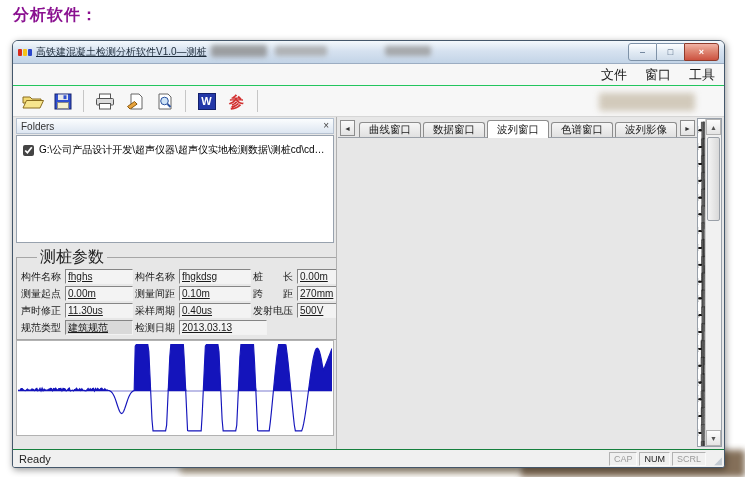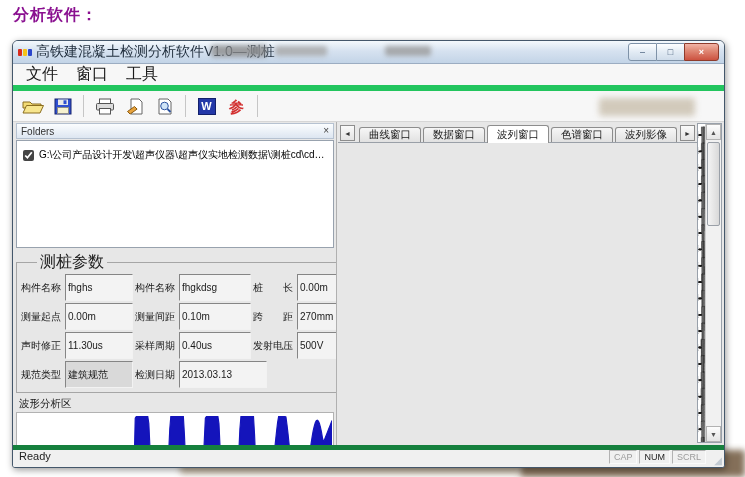--- a/index.html
+++ b/index.html
@@ -13,32 +13,32 @@
   
   .app-window{position:absolute;left:12px;top:40px;width:711px;height:426px;z-index:1;
     border:1px solid #44576b;border-radius:6px 6px 3px 3px;background:#f0f0f0;
     box-shadow:1px 2px 7px rgba(0,0,0,.4), inset 0 0 0 1px rgba(255,255,255,.6);
     display:flex;flex-direction:column;}
   .titlebar{height:22px;flex:0 0 22px;background:linear-gradient(#f4f9fd,#d6e2f0 45%,#c3d4e7);
     border-radius:5px 5px 0 0;border-bottom:1px solid #9cadc2;display:flex;align-items:center;
     padding:0 5px;position:relative;}
   .app-icon{display:inline-flex;gap:1px;align-items:center;margin-right:4px;}
   .app-icon i{display:block;width:4px;height:7px;border-radius:1px;}
-  .title-text{font-size:14px;color:#1d2b3a;white-space:nowrap;}
+  .title-text{font-size:10px;color:#1d2b3a;white-space:nowrap;text-decoration:underline;}
   .tb-blob{position:absolute;filter:blur(2.5px);opacity:.8;border-radius:2px;}
   .win-buttons{position:absolute;right:5px;top:2px;display:flex;}
   .winbtn{width:27px;height:16px;display:flex;align-items:center;justify-content:center;
     font-size:9px;color:#3a5270;border:1px solid #7e92a8;
     background:linear-gradient(#fdfeff,#e2ebf4 50%,#cfdcea);}
   .winbtn.min{border-radius:3px 0 0 3px;}
   .winbtn.max{border-left:none;border-right:none;}
   .winbtn.close{width:33px;font-weight:bold;color:#fff;border:1px solid #8e3b2c;border-radius:0 3px 3px 0;
     background:linear-gradient(#f2b4a6,#e08a77 40%,#cc5240);}
-  .menubar{height:21px;flex:0 0 21px;background:#f7f7f7;border-bottom:6px solid #22c55e;
-    display:flex;align-items:center;padding-left:4px;font-size:16px;color:#1a1a1a;}
+  .menubar{height:21px;flex:0 0 21px;background:#f7f7f7;border-bottom:1px solid #22c55e;
+    display:flex;align-items:center;padding-left:4px;font-size:13px;color:#1a1a1a;justify-content:flex-end;}
   .menu-item{padding:2px 9px;cursor:default;}
   .toolbar{height:30px;flex:0 0 30px;background:#f7f7f7;border-bottom:1px solid #d6d6d6;
     display:flex;align-items:center;padding-left:6px;gap:3px;position:relative;}
   .tbtn{width:27px;height:25px;display:flex;align-items:center;justify-content:center;}
   .tsep{width:1px;height:22px;background:#c6c6c6;margin:0 4px;}
   .word-ic{width:16px;height:15px;background:#2438a8;border:1px solid #13206b;color:#fff;
     font-weight:bold;font-size:11px;display:flex;align-items:center;justify-content:center;}
   .param-ic{color:#d22f2f;font-weight:bold;font-size:15px;line-height:1;}
   
   .main{flex:1;display:flex;min-height:0;background:#e7e7e7;}
@@ -50,22 +50,22 @@
   .folders-x{font-size:10px;color:#444;line-height:1;}
   .folders-tree{height:99px;flex:0 0 99px;background:#fff;border:1px solid #98a2ae;margin-top:1px;
     padding:7px 3px 0 6px;font-size:10px;overflow:hidden;}
   .tree-item{display:flex;align-items:center;gap:3px;white-space:nowrap;overflow:hidden;}
   .tree-item span{overflow:hidden;text-overflow:ellipsis;}
   input[type=checkbox],input[type=radio]{width:11px;height:11px;margin:0 2px 0 0;accent-color:#444;}
   .params{margin:4px 0 0 0;border:1px solid #a6a6a6;padding:1px 3px 2px 4px;background:transparent;}
   .params legend{font-size:16px;color:#222;padding:0 3px;margin-left:16px;}
   .prow{display:flex;align-items:center;margin-bottom:2px;gap:2px;font-size:10px;color:#1a1a1a;}
   .plabel{width:42px;flex:0 0 42px;white-space:nowrap;}
-  .pval{height:13px;display:flex;align-items:center;padding:6px 2px;font-size:10px;background:#f3f3f3;
-    border:1px solid;border-color:#858585 #f2f2f2 #f2f2f2 #858585;overflow:hidden;white-space:nowrap;}
+  .pval{height:13px;display:flex;align-items:center;padding:0 2px;font-size:10px;background:#f3f3f3;
+    border:1px solid;border-color:#858585 #f2f2f2 #f2f2f2 #858585;overflow:hidden;white-space:nowrap;text-decoration:underline;}
   .w1{width:62px;flex:0 0 62px;} .w2{width:66px;flex:0 0 66px;} .w3{width:56px;flex:0 0 56px;}
   .wd{width:82px;flex:0 0 82px;}
   .pval.combo{background:#d9d9d9;}
   .plot-label{font-size:10.5px;color:#1a1a1a;margin:4px 0 1px 3px;}
   .plot-outer{border:1px solid #b2b2b2;background:#fff;height:92px;flex:0 0 92px;padding:1px;}
   .plot-outer svg{width:100%;height:100%;display:block;}
   
   .right-panel{flex:1;display:flex;flex-direction:row;border-left:1px solid #b0b0b0;min-width:0;
     padding:1px 2px 2px 1px;}
   .tabstrip{height:18px;flex:0 0 18px;display:flex;align-items:flex-end;padding:1px 18px 0 2px;
@@ -82,22 +82,22 @@
   #wave-list{flex:1;height:100%;min-width:0;}
   #wave-list text{font-family:"DejaVu Sans", sans-serif;}
   .vscroll{width:15px;flex:0 0 15px;background:#f1f1f1;border-left:1px solid #cfcfcf;
     display:flex;flex-direction:column;}
   .varrow{height:14px;flex:0 0 14px;display:flex;align-items:center;justify-content:center;
     font-size:7px;color:#555;background:linear-gradient(#fdfdfd,#e4e4e4);border:1px solid #b2b2b2;}
   .vtrack{flex:1;position:relative;}
   .vthumb{position:absolute;top:2px;left:1px;right:1px;height:82px;border:1px solid #9aa0a8;
     border-radius:2px;background:linear-gradient(90deg,#f4f4f4,#d9d9d9);}
   
-  .statusbar{height:17px;flex:0 0 17px;background:#f0f0f0;border-top:5px solid #15803d;
-    display:flex;padding:0 6px;font-size:11px;color:#222;
+  .statusbar{height:17px;flex:0 0 17px;background:#f0f0f0;border-top:1px solid #15803d;
+    display:flex;align-items:center;padding:0 6px;font-size:11px;color:#222;
     border-radius:0 0 2px 2px;position:relative;gap:12px;}
   .indicators{margin-left:auto;display:flex;gap:2px;margin-right:12px;}
   .ind{font-size:9px;color:#9b9b9b;padding:0 4px;height:12px;display:flex;align-items:center;
     border:1px solid;border-color:#b2b2b2 #fafafa #fafafa #b2b2b2;}
   .ind.active{color:#222;}
   .grip{position:absolute;right:2px;bottom:1px;font-size:10px;color:#c2cad2;line-height:1;}
 </style>
 </head>
 <body>
 
@@ -220,21 +220,20 @@
             <span class="pval w3">500V</span>
           </div>
           <div class="prow">
             <span class="plabel">规范类型</span>
             <span class="pval w1 combo">建筑规范</span>
             <span class="plabel">检测日期</span>
             <span class="pval wd">2013.03.13</span>
           </div>
         </fieldset>
 
-        <div class="plot-label">波形分析区</div>
         <div class="plot-outer">
           <svg id="analysis-plot" viewBox="0 0 300 90" preserveAspectRatio="none">
               <line x1="0" y1="48" x2="300" y2="48" stroke="#7d7dd0" stroke-width="1"></line>
               <path d="M0,48 L0,46.9 L1,47.4 L2,46.9 L3,45.6 L4,45.6 L5,46.8 L6,47.3 L7,47.6 L8,46.8 L9,45.9 L10,46.9 L11,46.9 L12,47.3 L13,46.0 L14,46.1 L15,46.7 L16,47.6 L17,45.9 L18,45.3 L19,47.7 L20,46.9 L21,45.2 L22,47.8 L23,45.1 L24,47.7 L25,46.0 L26,46.6 L27,47.1 L28,47.3 L29,46.3 L30,45.9 L31,45.4 L32,45.5 L33,47.7 L34,45.6 L35,46.1 L36,45.1 L37,46.5 L38,47.2 L39,45.5 L40,45.6 L41,45.4 L42,47.7 L43,45.4 L44,45.5 L45,45.9 L46,47.8 L47,47.2 L48,45.9 L49,45.0 L50,47.9 L51,47.4 L52,47.1 L53,47.8 L54,46.4 L55,46.2 L56,45.1 L57,47.0 L58,46.7 L59,45.7 L60,47.3 L61,45.8 L62,47.1 L63,47.3 L64,47.6 L65,47.9 L66,46.6 L67,45.4 L68,46.9 L69,45.6 L70,47.2 L71,45.7 L72,45.2 L73,47.9 L74,45.5 L75,46.9 L76,45.4 L77,46.2 L78,47.2 L79,45.4 L80,45.2 L81,46.4 L82,46.8 L83,45.6 L84,47.2 L85,46.8 L86,47.3 L87,47.5 L88,48.0 L89,48.0 L90,48.0 L91,48.0 L92,48.0 L93,48.0 L94,48.0 L95,48.0 L96,48.0 L97,48.0 L98,48.0 L99,48.0 L100,48.0 L101,48.0 L102,48.0 L103,48.0 L104,48.0 L105,48.0 L106,48.0 L107,48.0 L108,48.0 L109,48.0 L110,48.0 L111,47.5 L112,4.0 L113,2.5 L114,2.5 L115,2.5 L116,2.5 L117,2.5 L118,2.5 L119,2.5 L120,2.5 L121,2.5 L122,2.5 L123,2.5 L124,2.5 L125,9.3 L126,31.2 L127,48.0 L128,48.0 L129,48.0 L130,48.0 L131,48.0 L132,48.0 L133,48.0 L134,48.0 L135,48.0 L136,48.0 L137,48.0 L138,48.0 L139,48.0 L140,48.0 L141,48.0 L142,48.0 L143,48.0 L144,36.8 L145,14.7 L146,2.5 L147,2.5 L148,2.5 L149,2.5 L150,2.5 L151,2.5 L152,2.5 L153,2.5 L154,2.5 L155,2.5 L156,2.5 L157,2.5 L158,2.5 L159,20.1 L160,42.4 L161,48.0 L162,48.0 L163,48.0 L164,48.0 L165,48.0 L166,48.0 L167,48.0 L168,48.0 L169,48.0 L170,48.0 L171,48.0 L172,48.0 L173,48.0 L174,48.0 L175,48.0 L176,48.0 L177,48.0 L178,25.6 L179,4.0 L180,2.5 L181,2.5 L182,2.5 L183,2.5 L184,2.5 L185,2.5 L186,2.5 L187,2.5 L188,2.5 L189,2.5 L190,2.5 L191,2.5 L192,9.3 L193,31.2 L194,48.0 L195,48.0 L196,48.0 L197,48.0 L198,48.0 L199,48.0 L200,48.0 L201,48.0 L202,48.0 L203,48.0 L204,48.0 L205,48.0 L206,48.0 L207,48.0 L208,48.0 L209,48.0 L210,48.0 L211,36.8 L212,14.7 L213,2.5 L214,2.5 L215,2.5 L216,2.5 L217,2.5 L218,2.5 L219,2.5 L220,2.5 L221,2.5 L222,2.5 L223,2.5 L224,2.5 L225,2.5 L226,20.1 L227,42.4 L228,48.0 L229,48.0 L230,48.0 L231,48.0 L232,48.0 L233,48.0 L234,48.0 L235,48.0 L236,48.0 L237,48.0 L238,48.0 L239,48.0 L240,48.0 L241,48.0 L242,48.0 L243,48.0 L244,48.0 L245,37.2 L246,26.7 L247,17.1 L248,8.5 L249,2.5 L250,2.5 L251,2.5 L252,2.5 L253,2.5 L254,2.5 L255,2.5 L256,2.9 L257,10.5 L258,19.4 L259,29.3 L260,39.9 L261,48.0 L262,48.0 L263,48.0 L264,48.0 L265,48.0 L266,48.0 L267,48.0 L268,48.0 L269,48.0 L270,48.0 L271,48.0 L272,48.0 L273,48.0 L274,48.0 L275,48.0 L276,48.0 L277,48.0 L278,44.1 L279,36.3 L280,29.0 L281,22.4 L282,16.6 L283,12.0 L284,8.6 L285,6.6 L286,6.0 L287,6.9 L288,9.3 L289,13.0 L290,18.0 L291,24.0 L292,27.2 L293,24.6 L294,22.0 L295,19.4 L296,16.8 L297,14.2 L298,11.6 L299,9.0 L300,6.4 L300,48 Z" fill="#1414bb" stroke="none"></path>
               <polyline points="0,46.9 1,47.4 2,46.9 3,45.6 4,45.6 5,46.8 6,47.3 7,47.6 8,46.8 9,45.9 10,46.9 11,46.9 12,47.3 13,46.0 14,46.1 15,46.7 16,47.6 17,45.9 18,45.3 19,47.7 20,46.9 21,45.2 22,47.8 23,45.1 24,47.7 25,46.0 26,46.6 27,47.1 28,47.3 29,46.3 30,45.9 31,45.4 32,45.5 33,47.7 34,45.6 35,46.1 36,45.1 37,46.5 38,47.2 39,45.5 40,45.6 41,45.4 42,47.7 43,45.4 44,45.5 45,45.9 46,47.8 47,47.2 48,45.9 49,45.0 50,47.9 51,47.4 52,47.1 53,47.8 54,46.4 55,46.2 56,45.1 57,47.0 58,46.7 59,45.7 60,47.3 61,45.8 62,47.1 63,47.3 64,47.6 65,47.9 66,46.6 67,45.4 68,46.9 69,45.6 70,47.2 71,45.7 72,45.2 73,47.9 74,45.5 75,46.9 76,45.4 77,46.2 78,47.2 79,45.4 80,45.2 81,46.4 82,46.8 83,45.6 84,47.2 85,46.8 86,47.3 87,47.5 88,48.0 89,48.7 90,49.7 91,51.3 92,53.3 93,55.9 94,58.9 95,62.1 96,65.1 97,67.7 98,69.4 99,70.0 100,69.4 101,67.7 102,65.1 103,62.1 104,58.9 105,55.9 106,53.3 107,51.3 108,49.7 109,48.7 110,48.0 111,47.5 112,4.0 113,2.5 114,2.5 115,2.5 116,2.5 117,2.5 118,2.5 119,2.5 120,2.5 121,2.5 122,2.5 123,2.5 124,2.5 125,9.3 126,31.2 127,53.6 128,75.9 129,87.0 130,87.0 131,87.0 132,87.0 133,87.0 134,87.0 135,87.0 136,87.0 137,87.0 138,87.0 139,87.0 140,87.0 141,87.0 142,81.3 143,59.2 144,36.8 145,14.7 146,2.5 147,2.5 148,2.5 149,2.5 150,2.5 151,2.5 152,2.5 153,2.5 154,2.5 155,2.5 156,2.5 157,2.5 158,2.5 159,20.1 160,42.4 161,64.8 162,86.7 163,87.0 164,87.0 165,87.0 166,87.0 167,87.0 168,87.0 169,87.0 170,87.0 171,87.0 172,87.0 173,87.0 174,87.0 175,87.0 176,70.4 177,48.0 178,25.6 179,4.0 180,2.5 181,2.5 182,2.5 183,2.5 184,2.5 185,2.5 186,2.5 187,2.5 188,2.5 189,2.5 190,2.5 191,2.5 192,9.3 193,31.2 194,53.6 195,75.9 196,87.0 197,87.0 198,87.0 199,87.0 200,87.0 201,87.0 202,87.0 203,87.0 204,87.0 205,87.0 206,87.0 207,87.0 208,87.0 209,81.3 210,59.2 211,36.8 212,14.7 213,2.5 214,2.5 215,2.5 216,2.5 217,2.5 218,2.5 219,2.5 220,2.5 221,2.5 222,2.5 223,2.5 224,2.5 225,2.5 226,20.1 227,42.4 228,64.8 229,86.7 230,87.0 231,87.0 232,87.0 233,87.0 234,87.0 235,87.0 236,87.0 237,87.0 238,87.0 239,87.0 240,87.0 241,78.9 242,69.3 243,58.8 244,48.0 245,37.2 246,26.7 247,17.1 248,8.5 249,2.5 250,2.5 251,2.5 252,2.5 253,2.5 254,2.5 255,2.5 256,2.9 257,10.5 258,19.4 259,29.3 260,39.9 261,50.7 262,61.5 263,71.8 264,81.2 265,87.0 266,87.0 267,87.0 268,87.0 269,87.0 270,87.0 271,87.0 272,84.0 273,79.4 274,73.6 275,67.0 276,59.7 277,51.9 278,44.1 279,36.3 280,29.0 281,22.4 282,16.6 283,12.0 284,8.6 285,6.6 286,6.0 287,6.9 288,9.3 289,13.0 290,18.0 291,24.0 292,27.2 293,24.6 294,22.0 295,19.4 296,16.8 297,14.2 298,11.6 299,9.0 300,6.4" fill="none" stroke="#1414bb" stroke-width="1.1"></polyline>
             </svg>
         </div>
 
       </div>
 

